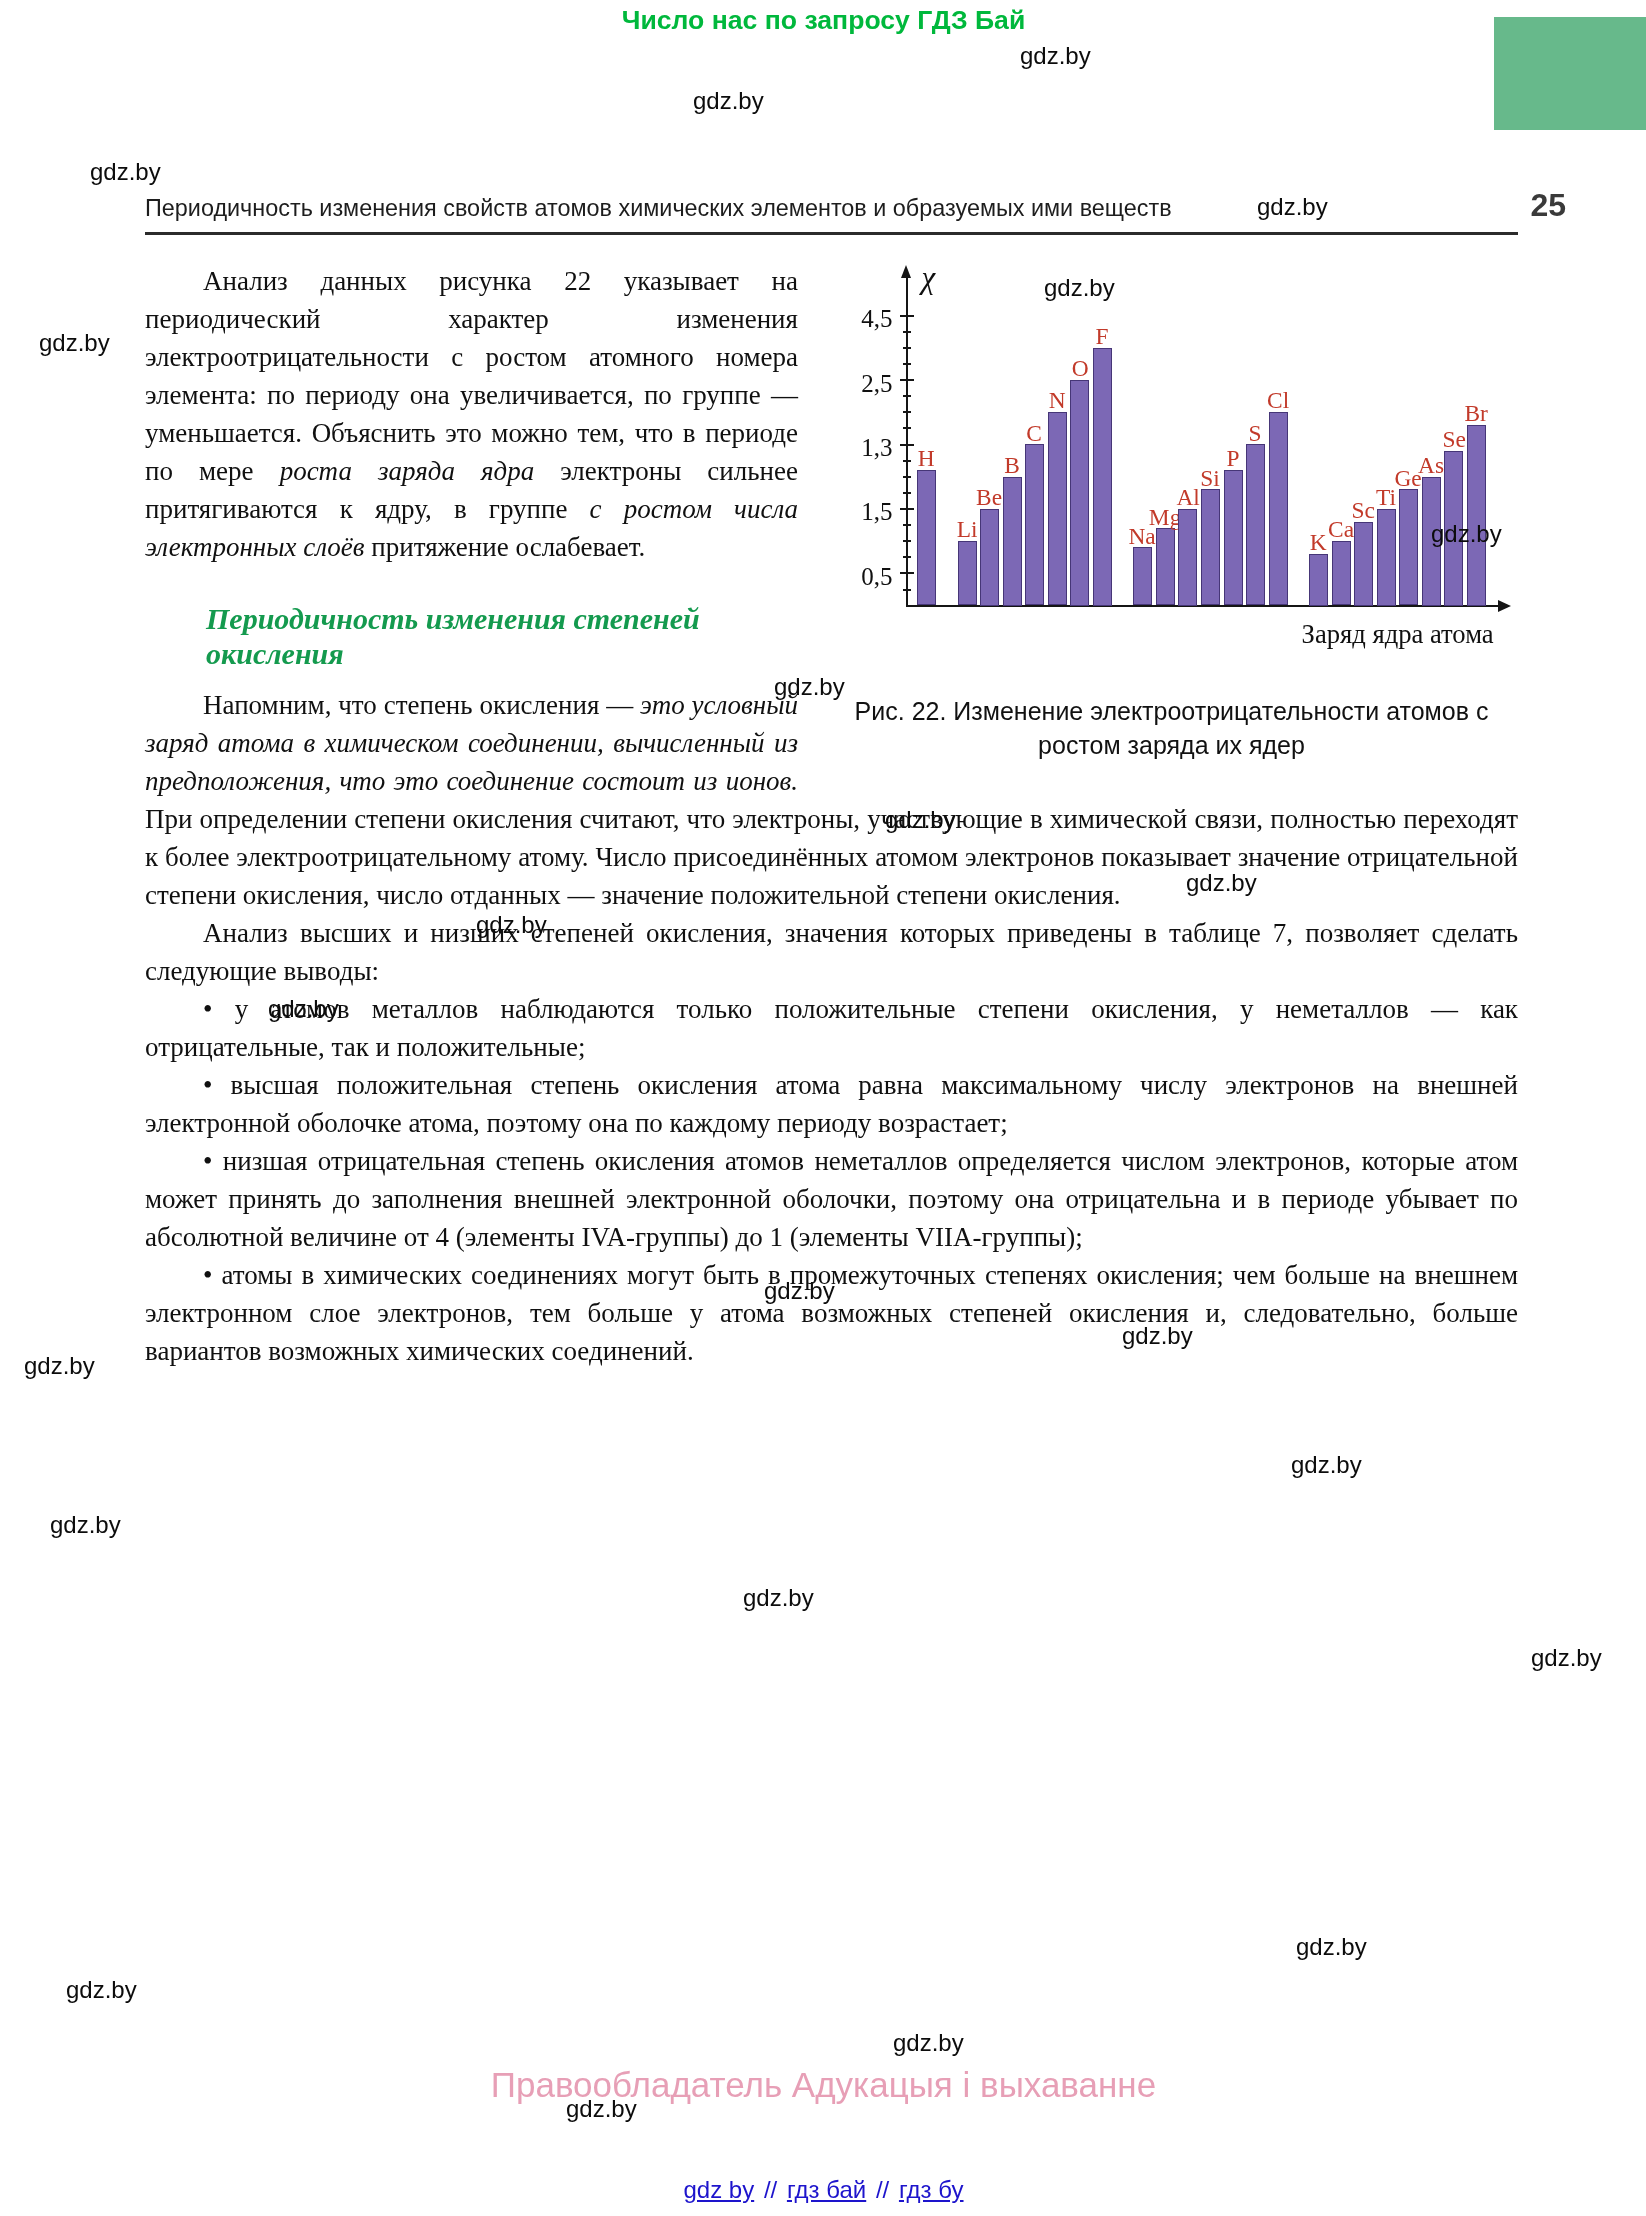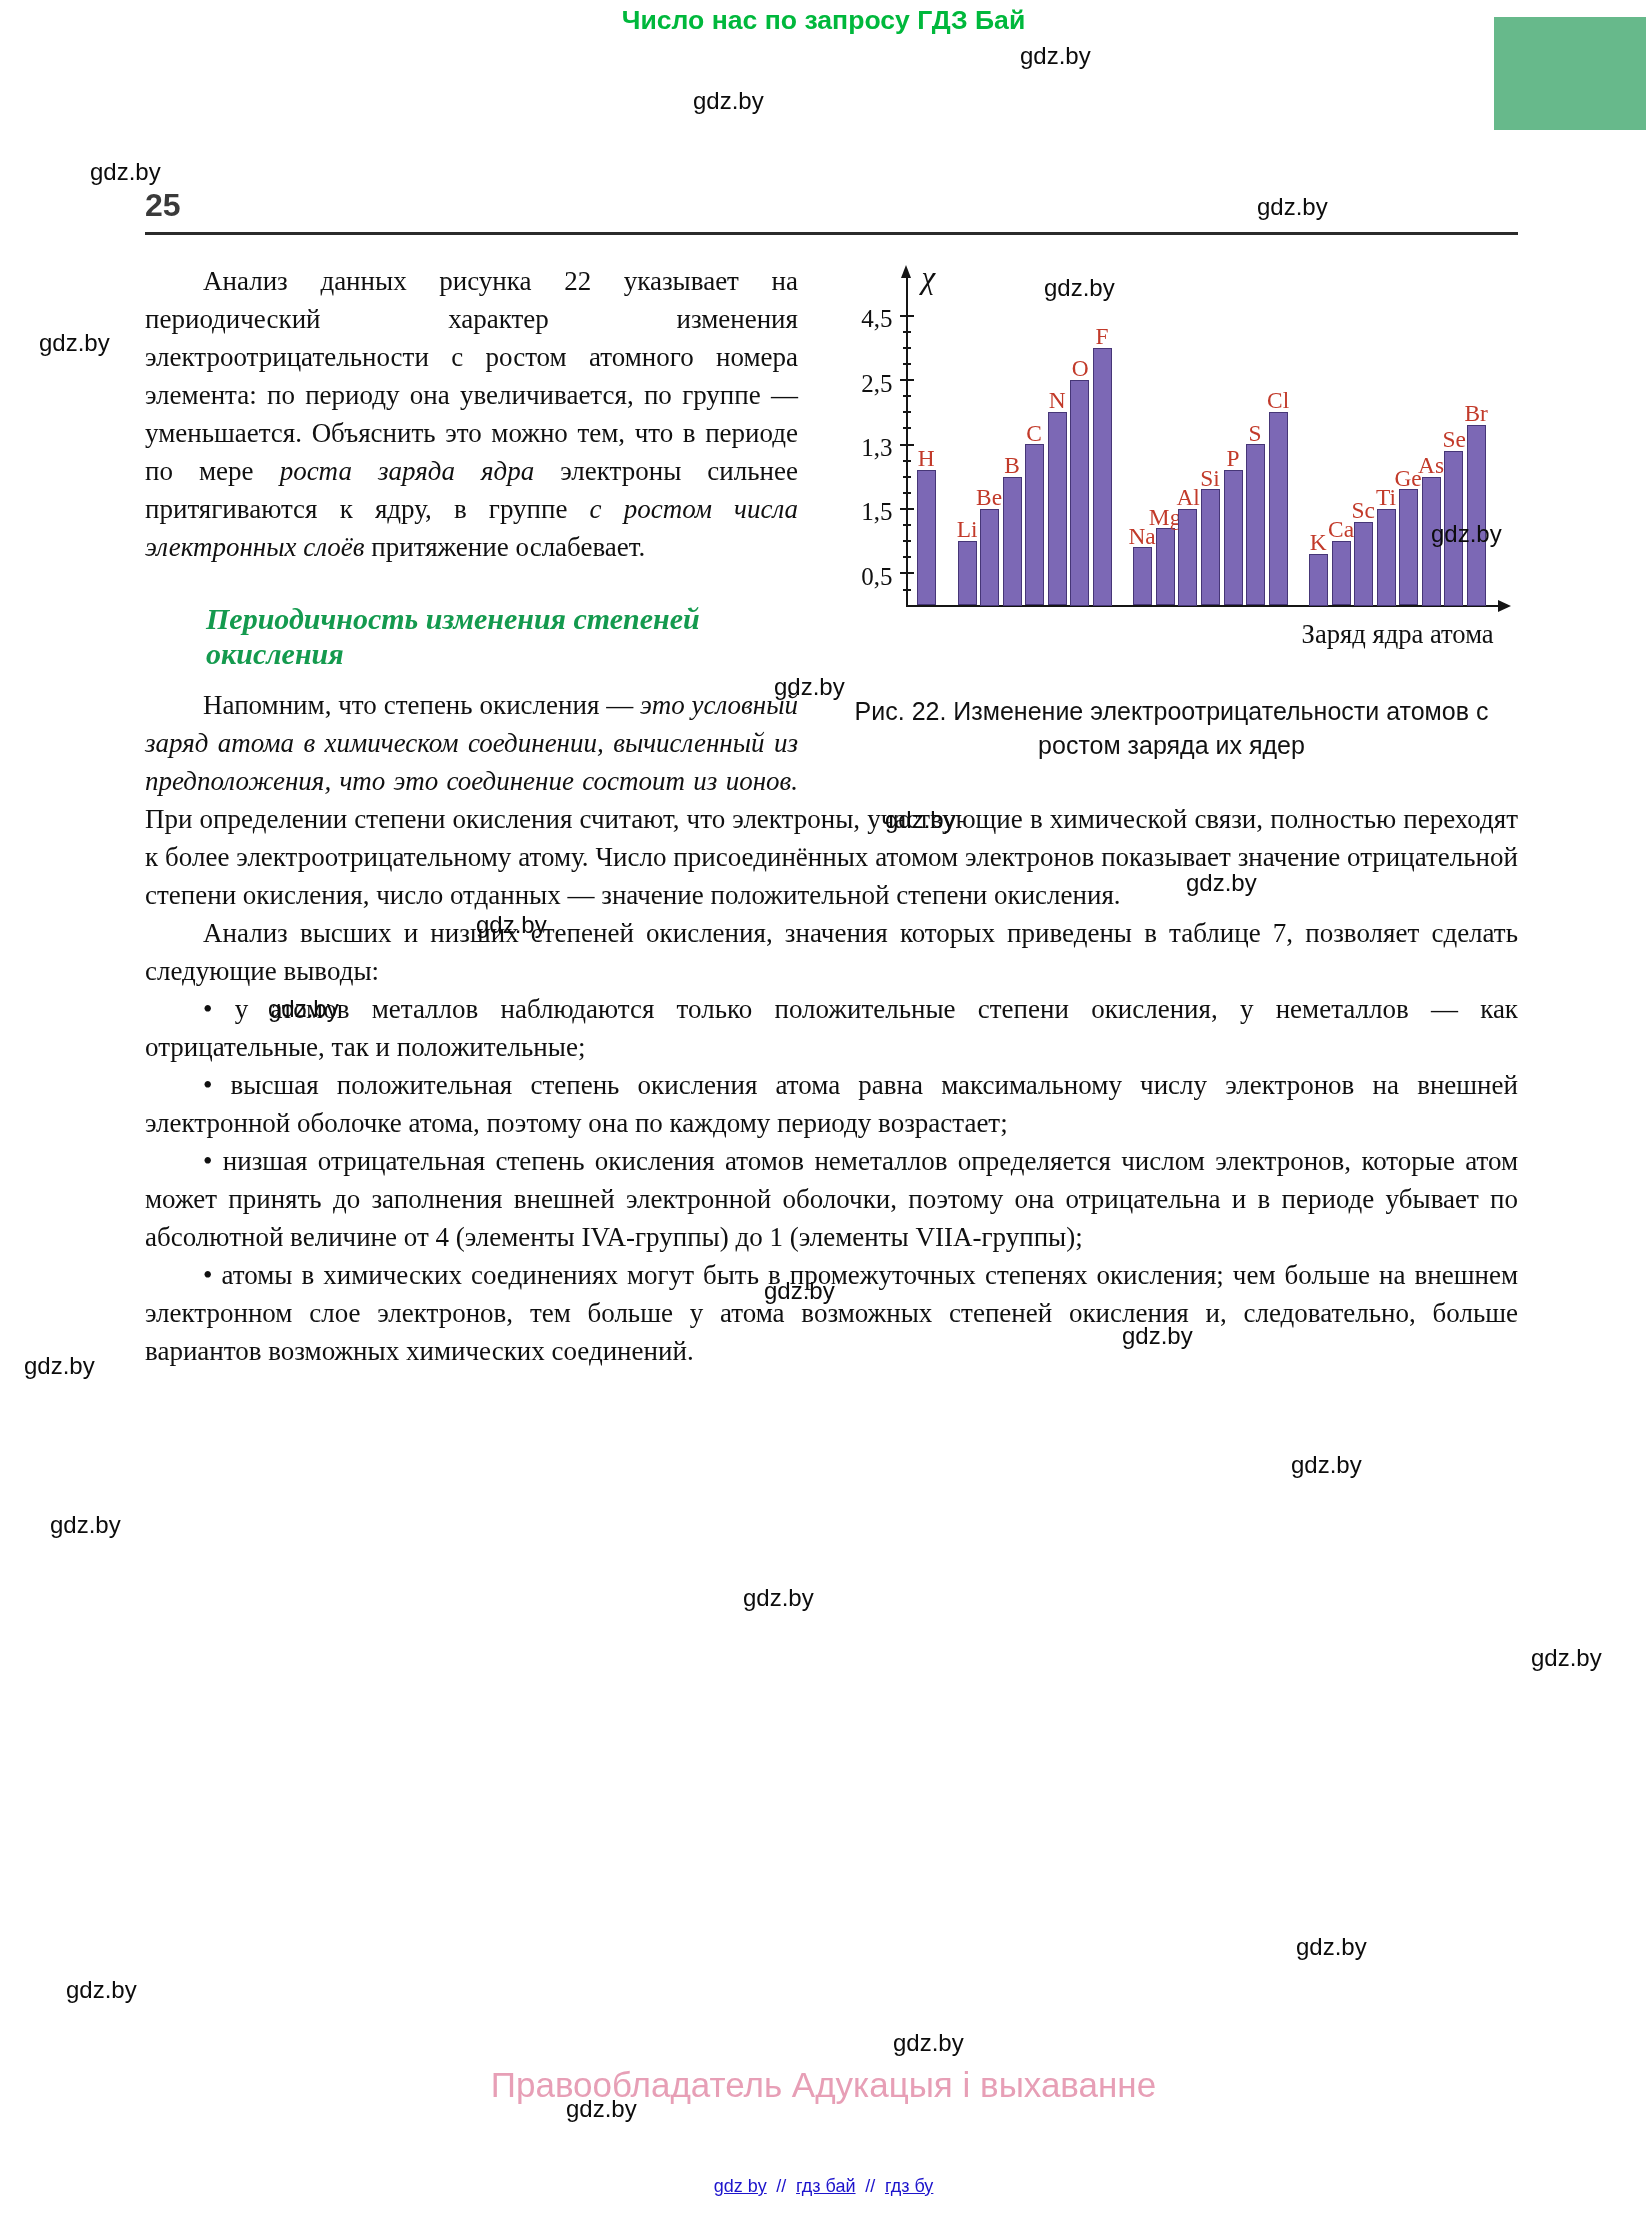--- a/index.html
+++ b/index.html
@@ -17,39 +17,40 @@
   .para{margin:0;text-indent:58px;}
   .chart-figure{float:right;width:693px;margin:4.8px 0 21px 27px;}
   .chart{position:relative;width:669px;height:385px;margin-left:22.6px;}
   .caption{margin-top:42px;font-family:"Liberation Sans",sans-serif;font-size:25px;line-height:34px;
         text-align:center;text-indent:0;color:#111;}
   .green-heading{margin:35px 0 14.5px 61px;font-size:30px;line-height:35px;color:#149a4e;
         font-style:italic;font-weight:700;text-align:left;}
   .footer-pink{position:absolute;top:2065px;left:0;width:100%;text-align:center;
         font-family:"Liberation Sans",sans-serif;font-size:35px;color:#e79fb6;}
   .bottom-links{position:absolute;top:2176px;left:0;width:100%;text-align:center;
-        font-family:"Liberation Sans",sans-serif;font-size:18px;color:#1d14cc;}
+        font-family:"Liberation Sans",sans-serif;font-size:24px;color:#1d14cc;}
   .bottom-links a{color:#1d14cc;text-decoration:underline;cursor:pointer;}
   .bottom-links .sep{margin:0 9.7px;text-decoration:none;}
   .watermark{position:absolute;font-family:"Liberation Sans",sans-serif;font-size:24px;
         color:#0c0c0c;white-space:nowrap;}
   .seg-i{font-style:italic;}
   .seg-b{font-weight:400;}
   .clear{clear:both;}
 </style>
 </head>
 <body>
 
 <div class="page">
 
   <div class="green-block"></div>
 
   <div class="top-banner">Число нас по запросу ГДЗ Бай</div>
 
   <header class="running-head">
+    <span class="head-title">Периодичность изменения свойств атомов химических элементов и образуемых ими веществ</span>
     <span class="page-num">25</span>
   </header>
   <div class="rule"></div>
 
   <main class="content">
 
     <figure class="chart-figure" style="margin-top:4.8px;">
       <div class="chart">
           <div style="position: absolute; left: 58px; top: 9.7px; width: 2.4px; height: 329px; background: rgb(21, 21, 21);"></div>
           <div style="position: absolute; left: 53px; top: -1.6px; width: 0px; height: 0px; border-left: 5.6px solid transparent; border-right: 5.6px solid transparent; border-bottom: 13.7px solid rgb(21, 21, 21);"></div>

